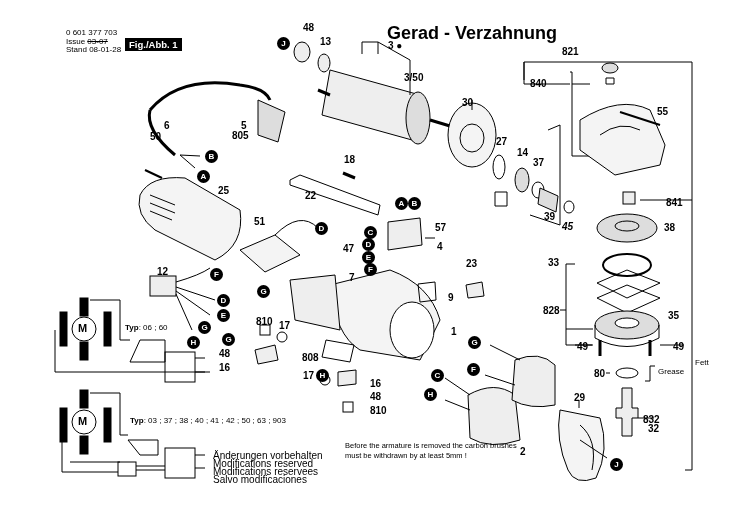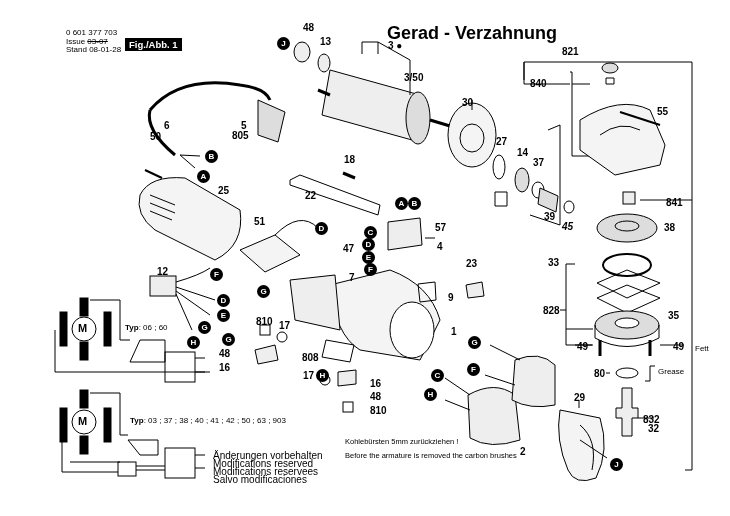--- a/index.html
+++ b/index.html
@@ -169,21 +169,21 @@
 <div class="lbl" style="left:544px;top:211px;">39</div>
 <div class="lbl" style="left:562px;top:221px;font-style:italic;">45</div>
 <div class="lbl" style="left:666px;top:197px;">841</div>
 <div class="lbl" style="left:664px;top:222px;">38</div>
 <div class="lbl" style="left:548px;top:257px;text-align:center;">33</div>
 <div class="lbl" style="left:668px;top:286px;margin-top:24px;">35</div>
 <div class="lbl" style="left:543px;top:305px;">828</div>
 <div class="lbl" style="left:577px;top:341px;">49</div>
 <div class="lbl" style="left:673px;top:341px;">49</div>
 <div class="lbl" style="left:594px;top:368px;">80</div>
-<div class="small" style="left:658px;top:344px;padding-left:37px;">Fett</div>
+<div class="small" style="left:658px;top:358px;padding-left:37px;">Fett</div>
 <div class="small" style="left:658px;top:367px;">Grease</div>
 <div class="lbl" style="left:643px;top:414px;">832</div>
 <div class="lbl" style="left:648px;top:423px;">32</div>
 <div class="lbl" style="left:574px;top:392px;">29</div>
 
 <div class="lbl" style="left:164px;top:120px;">6</div>
 <div class="lbl" style="left:241px;top:120px;">5</div>
 <div class="lbl" style="left:232px;top:130px;">805</div>
 <div class="lbl" style="left:150px;top:131px;">50</div>
 <div class="lbl" style="left:218px;top:185px;">25</div>
@@ -239,15 +239,15 @@
 <div class="small" style="left:130px;top:416px;"><b>Typ</b><span>: 03 ; 37 ; 38 ; 40 ; 41 ; 42 ; 50 ; 63 ; 903</span></div>
 
 <div class="note" style="left:213px;top:452px;line-height:8px;font-size:10px;">
   <div>Änderungen vorbehalten</div>
   <div>Modifications reserved</div>
   <div>Modifications reservees</div>
   <div>Salvo modificaciones</div>
 </div>
 
 <div class="note" style="left:335px;top:437px;">
-  <div style="padding-left:10px;">Kohlebürsten 5mm zurückziehen !</div>
   <div style="padding-left:10px;margin-top:4px;">Before the armature is removed the carbon brushes</div>
+  <div style="padding-left:10px;">must be withdrawn by at least 5mm !</div>
 </div>
 
 </body></html>

